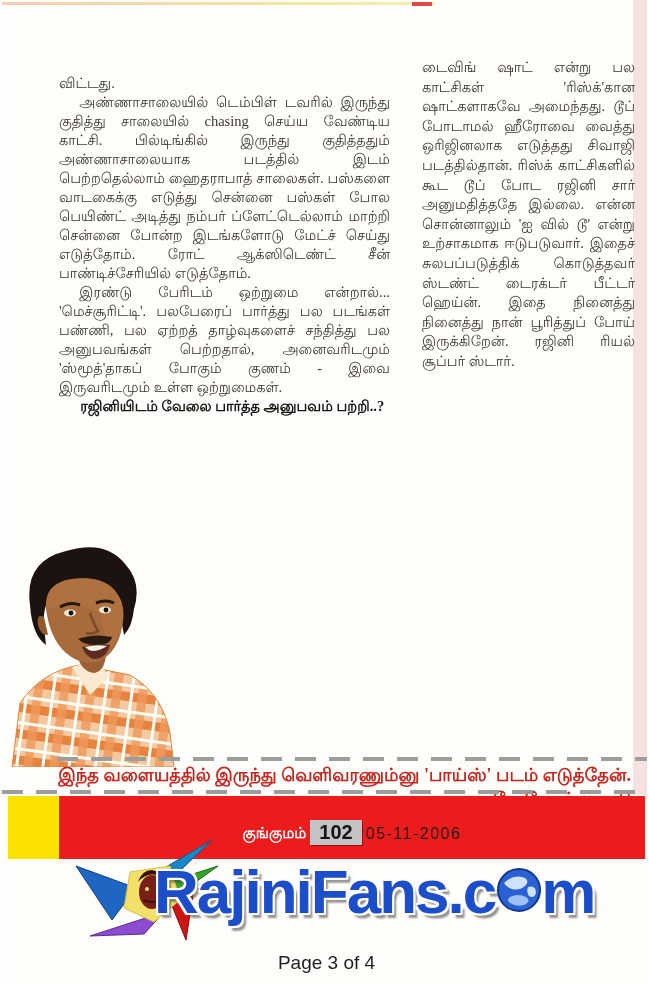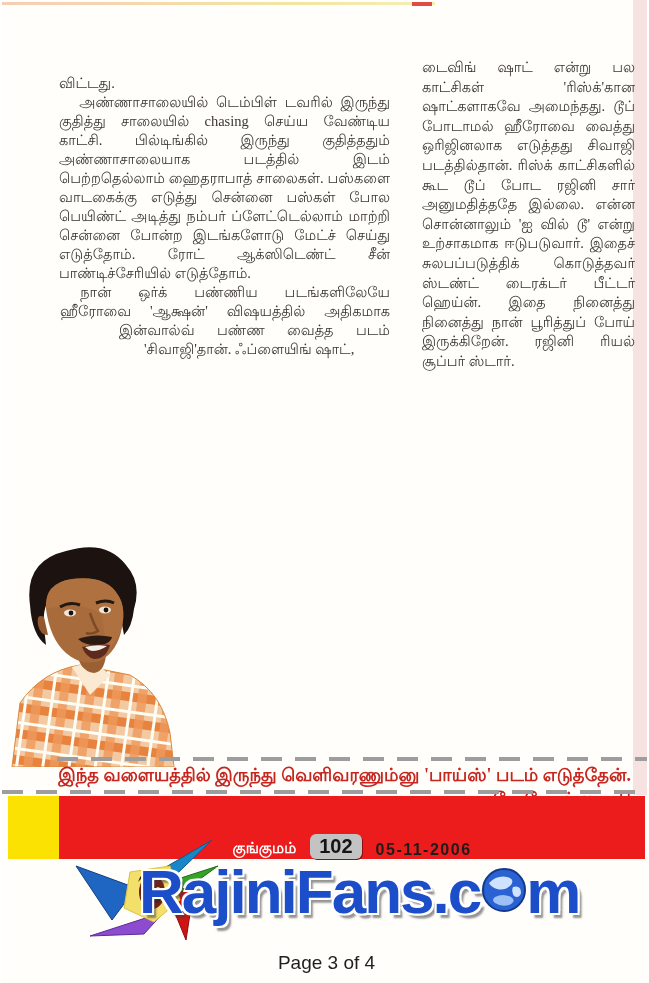--- a/index.html
+++ b/index.html
@@ -34,30 +34,30 @@
   .dash-1 { top:757px; left:55px; width:594px; }
   .dash-2 { top:790px; left:0; width:649px; }
 
   
   .pull-quote { position:absolute; top:763px; left:20px; right:16px;
     text-align:right; font-weight:700; font-size:18px; line-height:24px; color:#c5261f; }
 
   
   .yellow-block { position:absolute; left:6px; top:796px; width:51px; height:63px; background:#fbe203; }
   .red-block { position:absolute; left:57px; top:796px; width:586px; height:63px; background:#ec1c1c;
-    display:flex; justify-content:center; align-items:flex-end; padding-top:9px; gap:14px;
+    display:flex; justify-content:center; align-items:center; padding-top:9px; gap:4px;
     font-family:"Liberation Sans", sans-serif; }
   .mag-name { color:#ffffff; font-weight:700; font-size:15px; padding-top:3px; }
   .issue-box { background:#c3c3c3; color:#141414; font-weight:700; font-size:20px;
-    padding:1px 9px; box-shadow:1px 1px 0 #8d0f0f;border-radius:6px; }
-  .issue-date { color:#1c1c1c; font-weight:700; font-size:16px; letter-spacing:1.5px; padding-top:4px; }
+    padding:1px 9px; box-shadow:1px 1px 0 #8d0f0f; }
+  .issue-date { color:#1c1c1c; font-weight:400; font-size:16px; letter-spacing:1.5px; padding-top:4px; }
 
   
   .star-logo { position:absolute; left:70px; top:836px; width:150px; height:104px; }
-  .logo-text { position:absolute; left:137px; top:856px; white-space:nowrap;
+  .logo-text { position:absolute; left:152px; top:856px; white-space:nowrap;
     font-family:"Liberation Sans", sans-serif; font-weight:700; font-size:62px; letter-spacing:-2px;
     color:#1d4ec9;
     text-shadow:-2px -2px 0 #fff, 2px -2px 0 #fff, -2px 2px 0 #fff, 2px 2px 0 #fff,
                  4px 5px 2px rgba(60,60,60,.55); }
   .logo-text .globe { display:inline-block; vertical-align:baseline; margin:0 -1px 0 1px; }
 
   
   .page-indicator { position:absolute; top:952px; left:0; width:649px; text-align:center;
     font-family:"Liberation Sans", sans-serif; font-size:19px; color:#1e1e1e; }
 </style>
@@ -66,35 +66,36 @@
 
 <div class="page">
 
   <div class="top-line"></div>
   <div class="top-dash"></div>
   <div class="right-strip"></div>
 
   <div class="col col-left">
     <p class="noindent">விட்டது.</p>
     <p>அண்ணாசாலையில் டெம்பிள் டவரில் இருந்து குதித்து சாலையில் chasing செய்ய வேண்டிய காட்சி. பில்டிங்கில் இருந்து குதித்ததும் அண்ணாசாலையாக படத்தில் இடம் பெற்றதெல்லாம் ஹைதராபாத் சாலைகள். பஸ்களை வாடகைக்கு எடுத்து சென்னை பஸ்கள் போல பெயிண்ட் அடித்து நம்பர் ப்ளேட்டெல்லாம் மாற்றி சென்னை போன்ற இடங்களோடு மேட்ச் செய்து எடுத்தோம். ரோட் ஆக்ஸிடெண்ட் சீன் பாண்டிச்சேரியில் எடுத்தோம்.</p>
+    <p>இரண்டு பேரிடம் ஒற்றுமை என்றால்... 'மெச்சூரிட்டி'. பலபேரைப் பார்த்து பல படங்கள் பண்ணி, பல ஏற்றத் தாழ்வுகளைச் சந்தித்து பல அனுபவங்கள் பெற்றதால், அனைவரிடமும் 'ஸ்மூத்'தாகப் போகும் குணம் - இவை இருவரிடமும் உள்ள ஒற்றுமைகள்.</p>
 
     <div class="ws" style="width:1px;height:55px"></div>
     <div class="ws" style="width:60px;height:19px"></div>
     <div class="ws" style="width:85px;height:19px"></div>
     <div class="ws" style="width:100px;height:19px"></div>
     <div class="ws" style="width:110px;height:19px"></div>
     <div class="ws" style="width:118px;height:19px"></div>
     <div class="ws" style="width:124px;height:19px"></div>
     <div class="ws" style="width:130px;height:19px"></div>
     <div class="ws" style="width:136px;height:19px"></div>
     <div class="ws" style="width:142px;height:19px"></div>
     <div class="ws" style="width:148px;height:19px"></div>
     <div class="ws" style="width:154px;height:19px"></div>
     <div class="ws" style="width:160px;height:60px"></div>
-    <p>நான் ஒர்க் பண்ணிய படங்களிலேயே ஹீரோவை 'ஆக்ஷன்' விஷயத்தில் அதிகமாக இன்வால்வ் பண்ண வைத்த படம் 'சிவாஜி'தான். ஃப்ளையிங் ஷாட்,</p>
+    <p class="q">ரஜினியிடம் வேலை பார்த்த அனுபவம் பற்றி..?</p>
   </div>
 
   <div class="col col-right">
     <p class="noindent">டைவிங் ஷாட் என்று பல காட்சிகள் 'ரிஸ்க்'கான ஷாட்களாகவே அமைந்தது. டூப் போடாமல் ஹீரோவை வைத்து ஒரிஜினலாக எடுத்தது சிவாஜி படத்தில்தான். ரிஸ்க் காட்சிகளில் கூட டூப் போட ரஜினி சார் அனுமதித்ததே இல்லை. என்ன சொன்னாலும் 'ஐ வில் டூ' என்று உற்சாகமாக ஈடுபடுவார். இதைச் சுலபப்படுத்திக் கொடுத்தவர் ஸ்டண்ட் டைரக்டர் பீட்டர் ஹெய்ன். இதை நினைத்து நினைத்து நான் பூரித்துப் போய் இருக்கிறேன். ரஜினி ரியல் சூப்பர் ஸ்டார்.</p>
   </div>
 
   <svg class="photo" viewBox="0 0 182 224" role="img" aria-label="Director Shankar smiling, curly hair, moustache, orange plaid shirt">
     <defs>
       <pattern id="plaid" width="26" height="26" patternUnits="userSpaceOnUse" patternTransform="rotate(8)">
         <rect width="26" height="26" fill="#f3c9a2"></rect>

